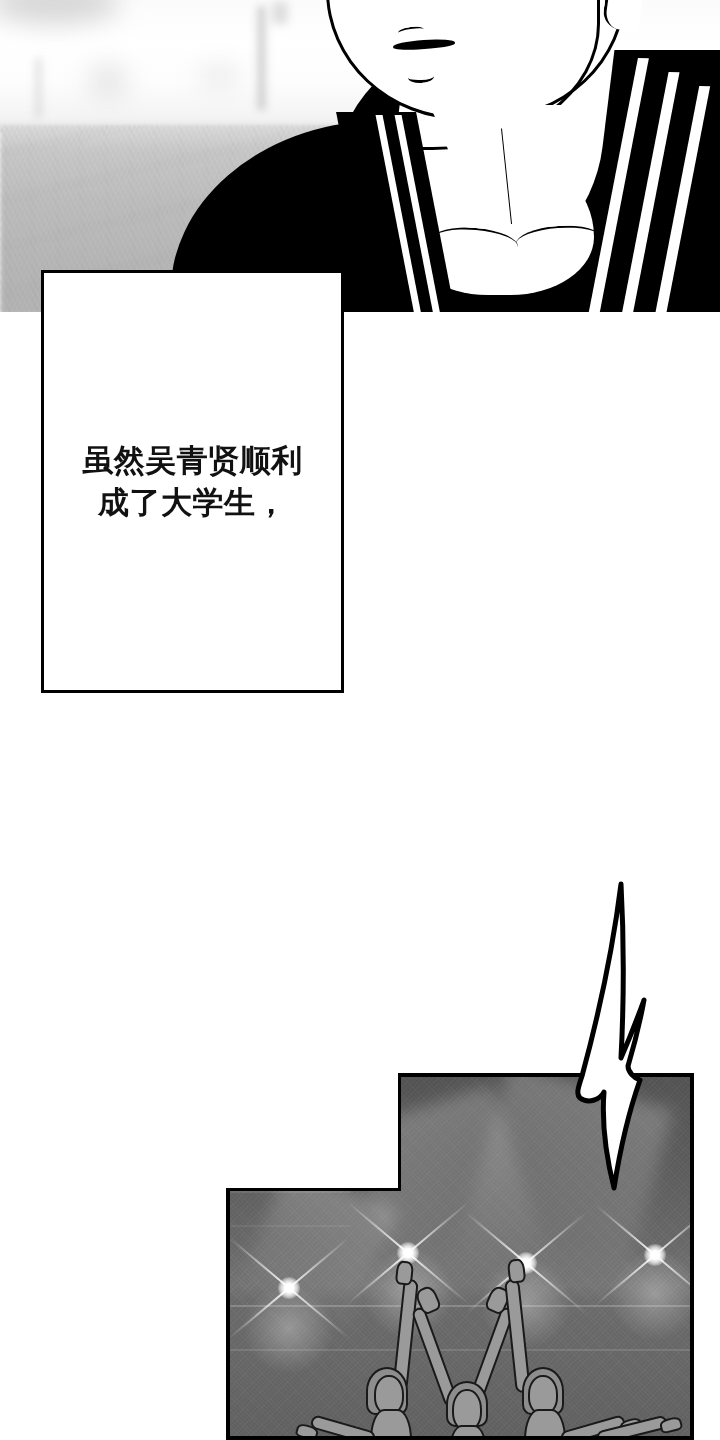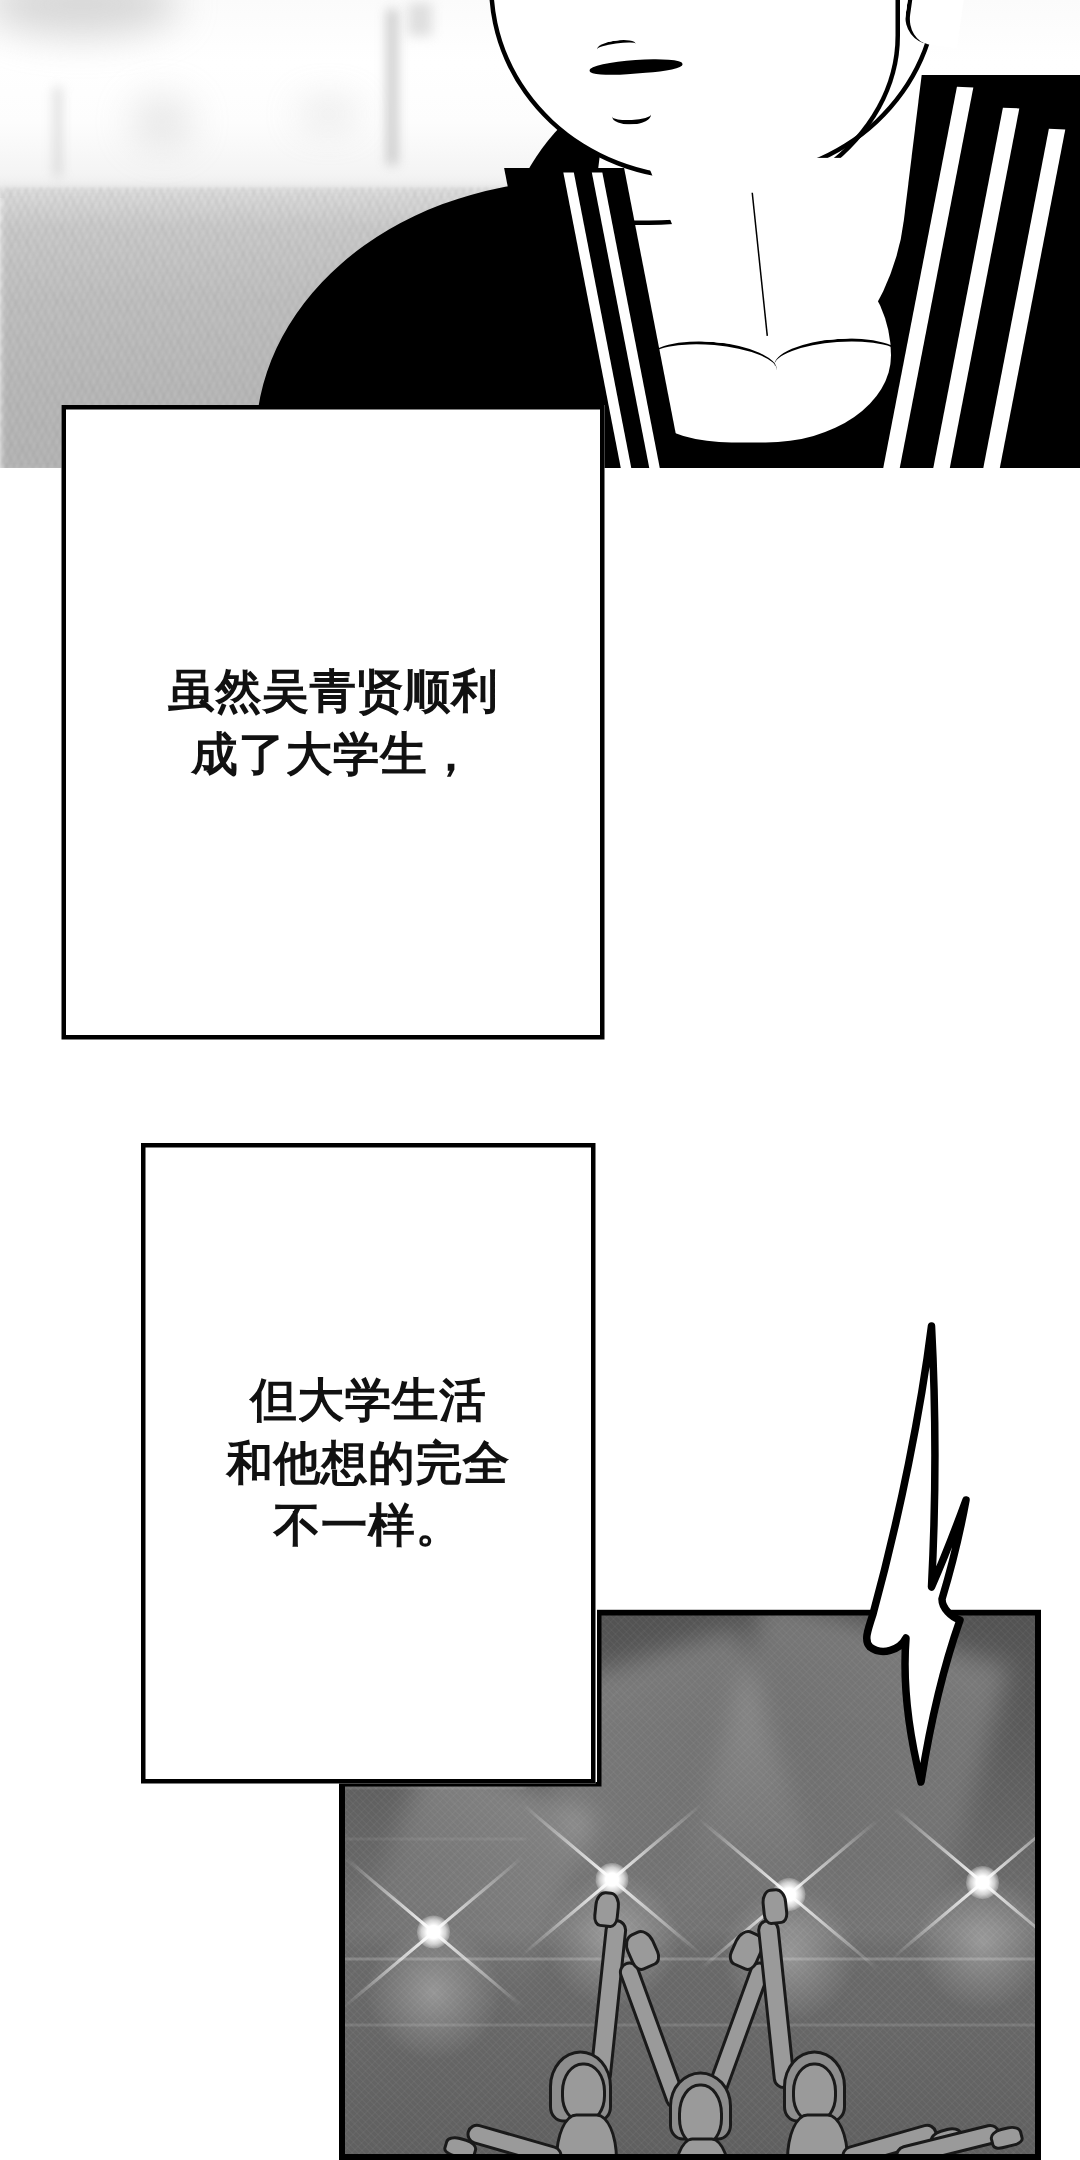--- a/index.html
+++ b/index.html
@@ -217,21 +217,21 @@
   .textbox .tb-text {
     font-weight: 700;
     color: #111111;
     line-height: 1.34;
     letter-spacing: .5px;
     white-space: pre-line;
   }
   #textbox-1 {
     left: 41px;
     top: 270px;
-    width: 362px;
+    width: 303px;
     height: 423px;
     z-index: 6;
   }
   #textbox-1 .tb-text { font-size: 31px; }
   #textbox-2 {
     left: 94px;
     top: 762px;
     width: 303px;
     height: 427px;
     z-index: 6;
@@ -476,25 +476,20 @@
     <div class="dn dn-hand" style="left:434px; top:345px; width:22px; height:14px; transform:rotate(-14deg);"></div>
   </div>
 
   <div class="panel-bottom-border"></div>
 
   <div class="textbox" id="textbox-1">
     <div class="tb-text">虽然吴青贤顺利
 成了大学生，</div>
   </div>
 
-  <div class="textbox" id="textbox-2">
-    <div class="tb-text">但大学生活
-和他想的完全
-不一样。</div>
-  </div>
 
   <svg class="spark" viewBox="0 0 150 318">
     <path d="M 73 4
              C 66 60, 52 130, 34 196
              C 30 208, 28 214, 32 218
              C 40 224, 52 220, 56 212
              C 54 238, 56 268, 66 308
              C 72 270, 80 234, 92 200
              C 86 198, 80 192, 80 186
              C 86 166, 92 142, 96 120

